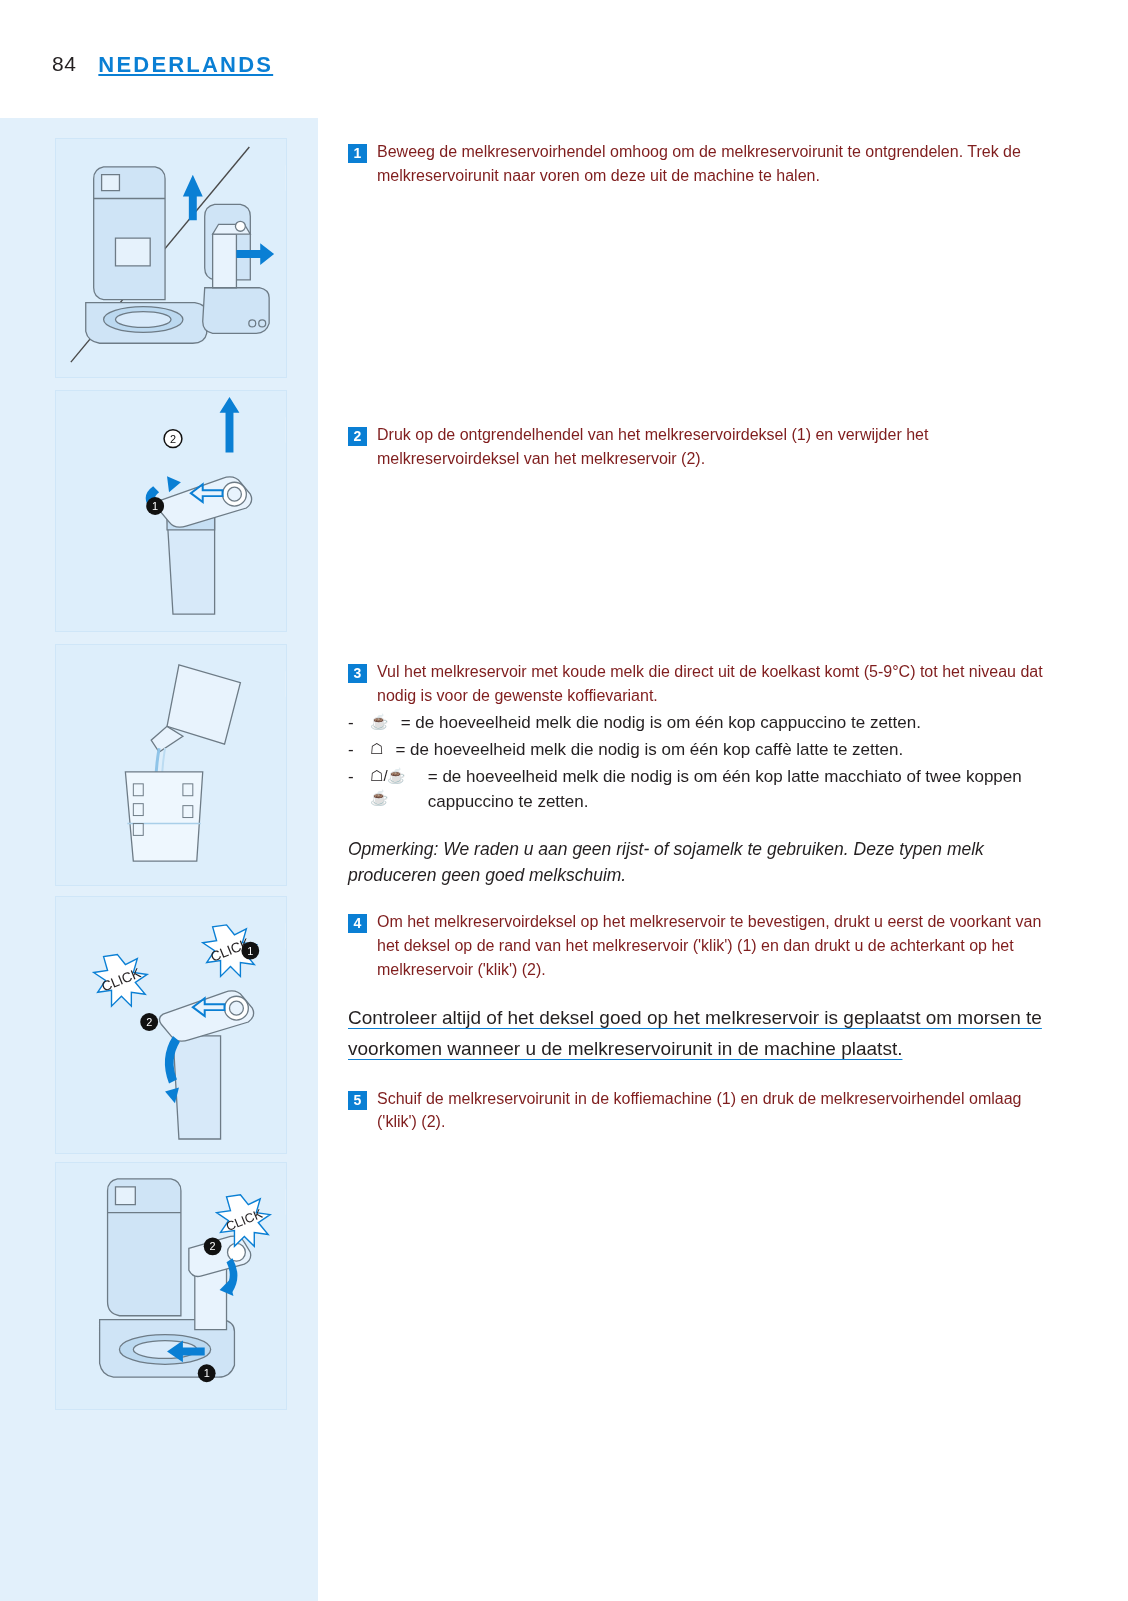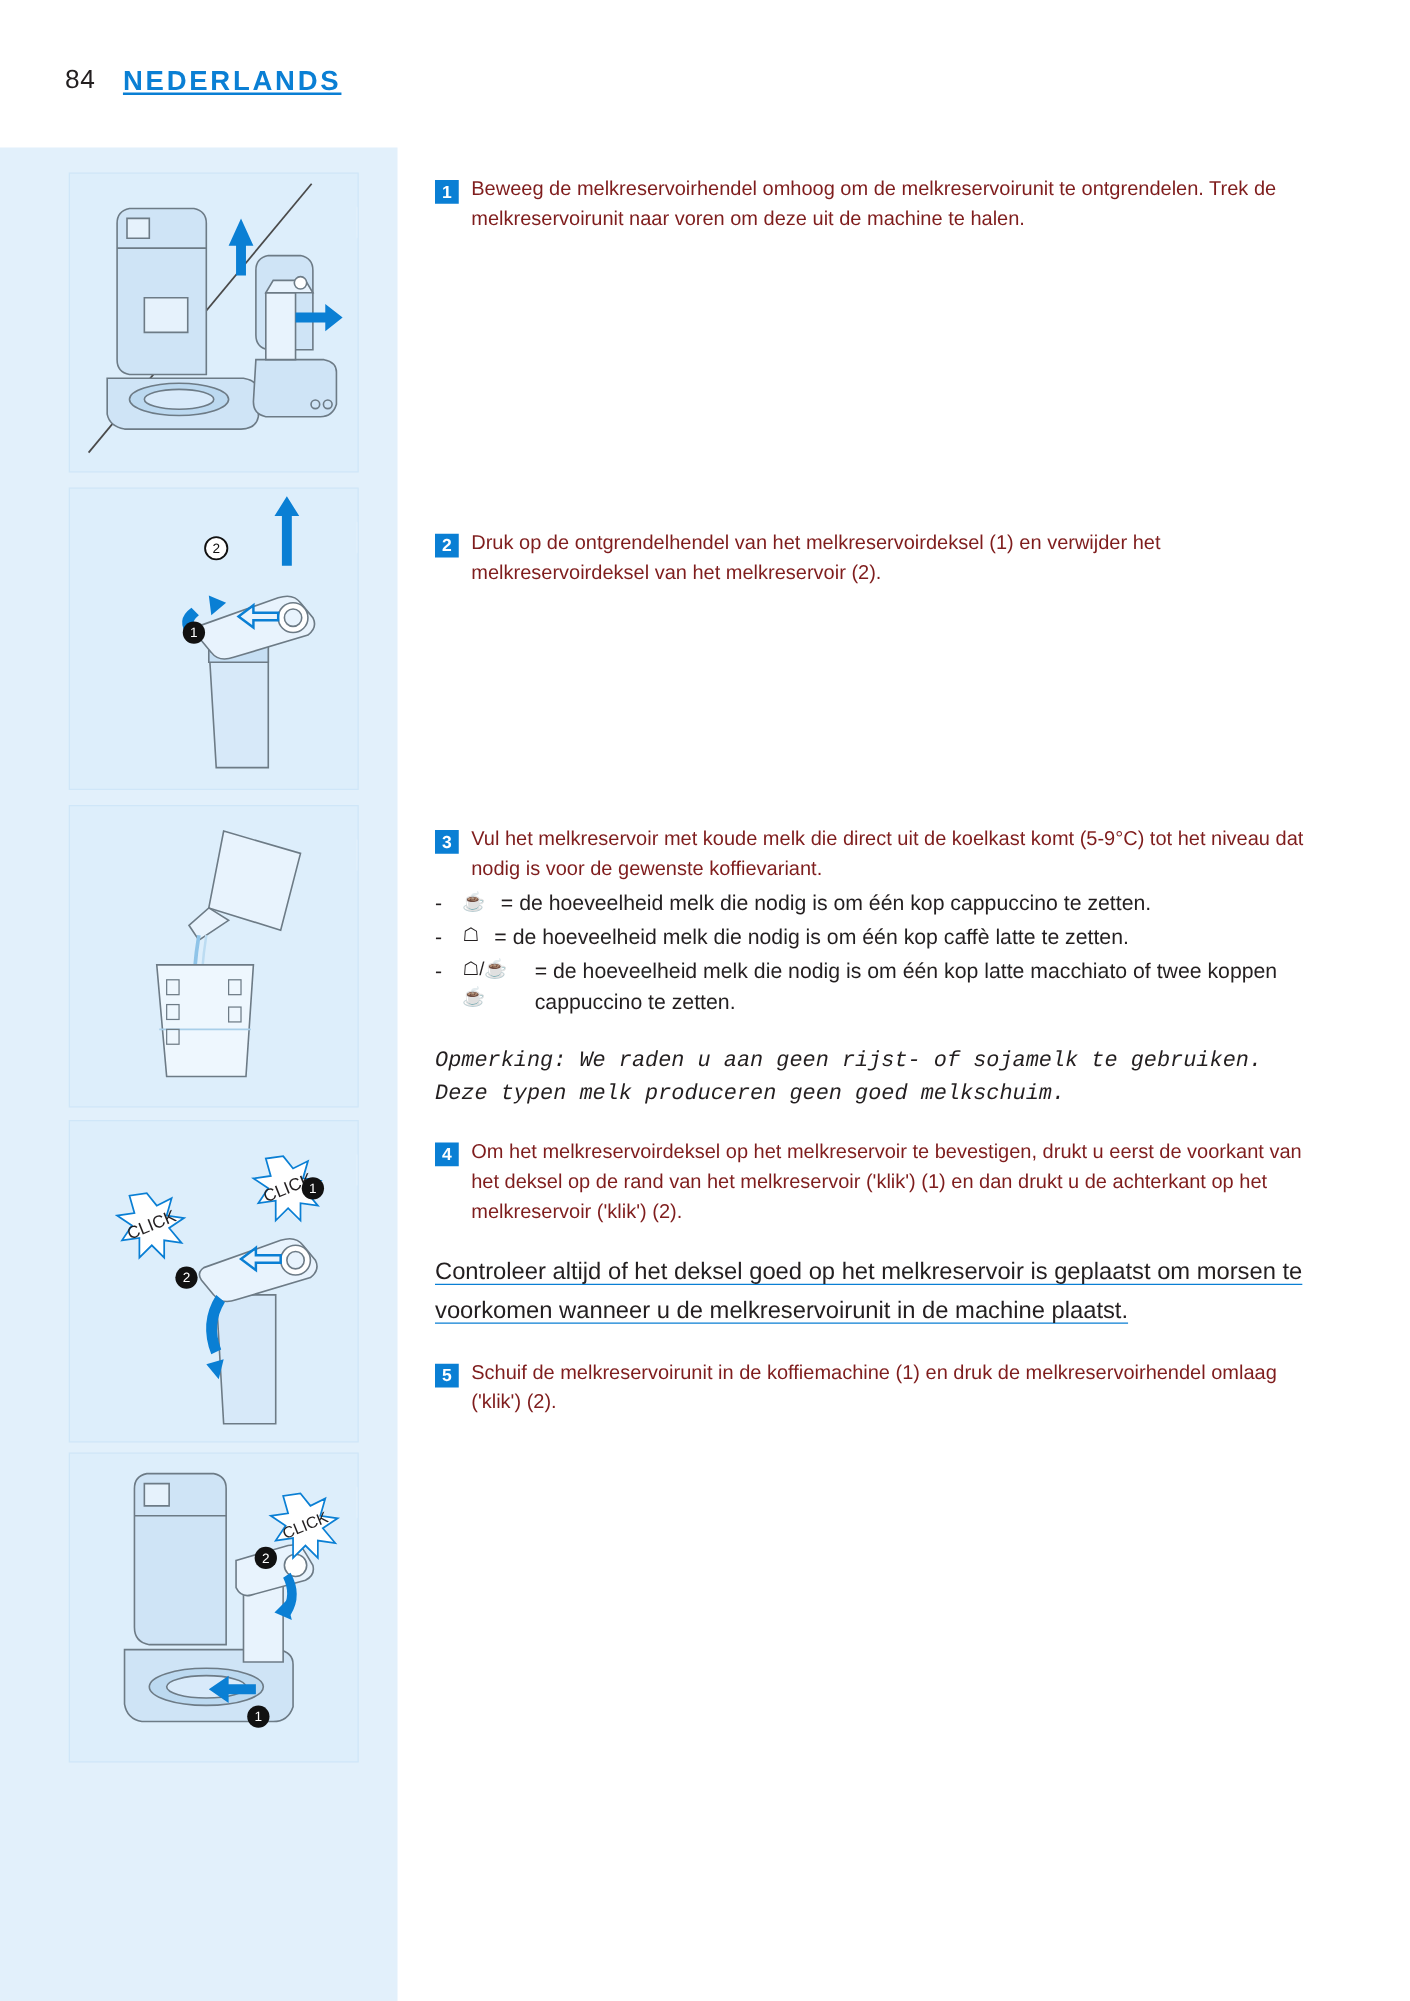--- a/index.html
+++ b/index.html
@@ -117,21 +117,20 @@
     font-size: 17px;
     line-height: 1.47;
     margin-top: 2px;
   }
   .dash { width: 10px; flex: 0 0 auto; }
   .note {
     font-style: italic;
     font-size: 17.5px;
     line-height: 1.47;
     color: #231f20;
-    font-family: Liberation Mono, monospace;
   }
   .caution {
     font-size: 19px;
     line-height: 1.62;
     color: #231f20;
     text-decoration: underline;
     text-decoration-color: #0a7fd4;
     text-underline-offset: 4px;
   }
   .cup-glyph {

